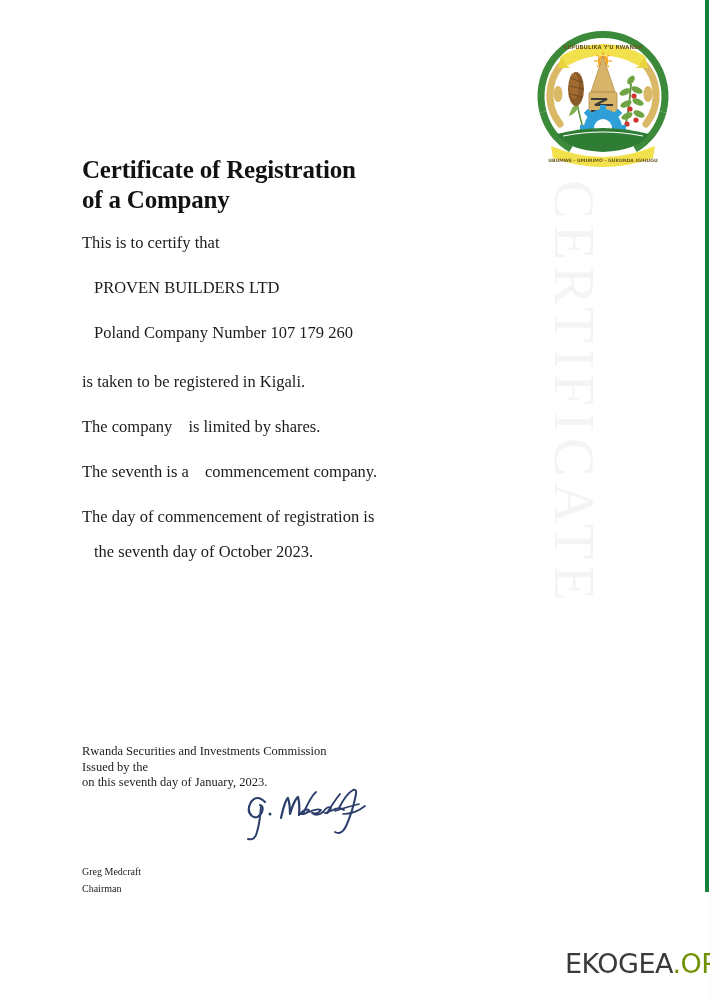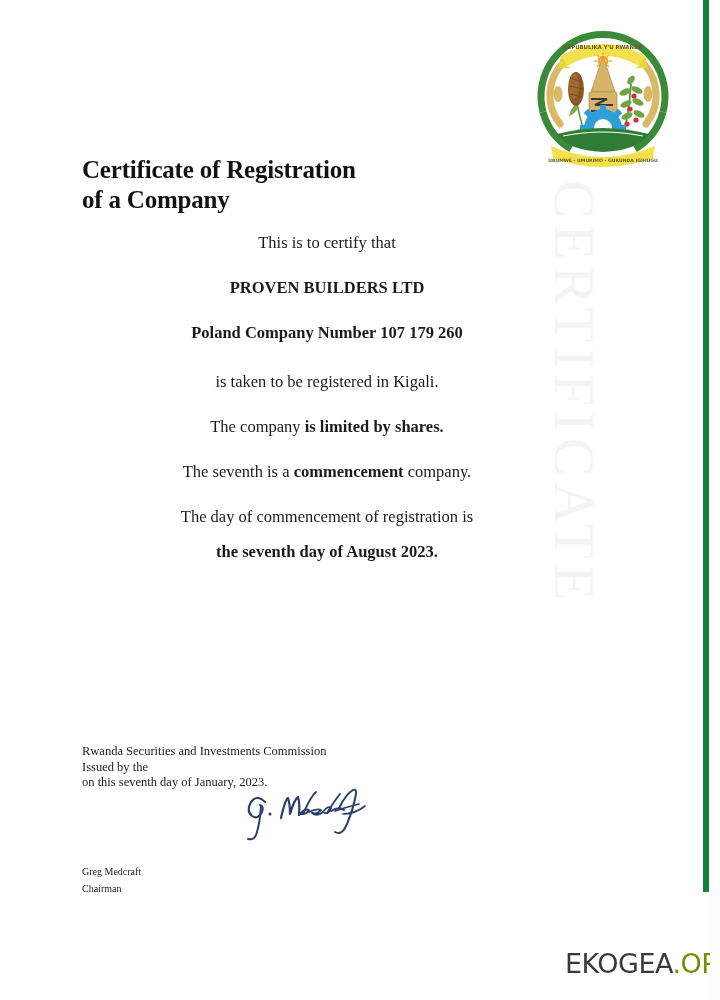--- a/index.html
+++ b/index.html
@@ -12,21 +12,21 @@
     position: relative; overflow: hidden;
     font-family: "Liberation Serif", "DejaVu Serif", serif;
   }
 
   
   #page-sheet {
     position: absolute;
     left: 0; top: 0;
     width: 709px; height: 892px;
     background: #ffffff;
-    border-right: 6px solid #15803d;
+    border-right: 4px solid #15803d;
   }
   #page-gutter {
     position: absolute;
     left: 710px; top: 0;
     width: 10px; height: 1000px;
     background: #fdfdfd;
   }
 
   
   #watermark {
@@ -65,25 +65,25 @@
   }
   .title-line { display: block; }
 
   #body-text {
     position: absolute;
     left: 82px; top: 225px;
     width: 490px;
     font-size: 16.5px;
     color: #1b1b1b;
   }
-  .para { margin: 0 0 0 0; text-align: center; }
+  .para { margin: 0 0 0 0; }
   .para-line { display: block; line-height: 35px; white-space: nowrap; }
   .sp-10 { height: 10px; }
   .sp-14 { height: 14px; }
-  b, .b { font-weight: bold; }
+  b, .b { font-weight: normal; margin-left: 12px; }
 
   
   #issued-block {
     position: absolute;
     left: 82px; top: 744px;
     font-size: 12.5px;
     line-height: 15.5px;
     color: #1b1b1b;
   }
   #issued-block span { display: block; white-space: nowrap; }
@@ -257,21 +257,21 @@
     <div class="sp-10"></div>
 
     <div class="para">
       <span class="para-line"><span>The seventh is a </span><b>commencement</b><span> company.</span></span>
     </div>
 
     <div class="sp-10"></div>
 
     <div class="para">
       <span class="para-line">The day of commencement of registration is</span>
-      <span class="para-line b">the seventh day of August 2023.</span>
+      <span class="para-line b">the seventh day of October 2023.</span>
     </div>
 
   </div>
 
   <div id="issued-block">
     <span>Rwanda Securities and Investments Commission</span>
     <span>Issued by the</span>
     <span>on this seventh day of January, 2023.</span>
   </div>
 

